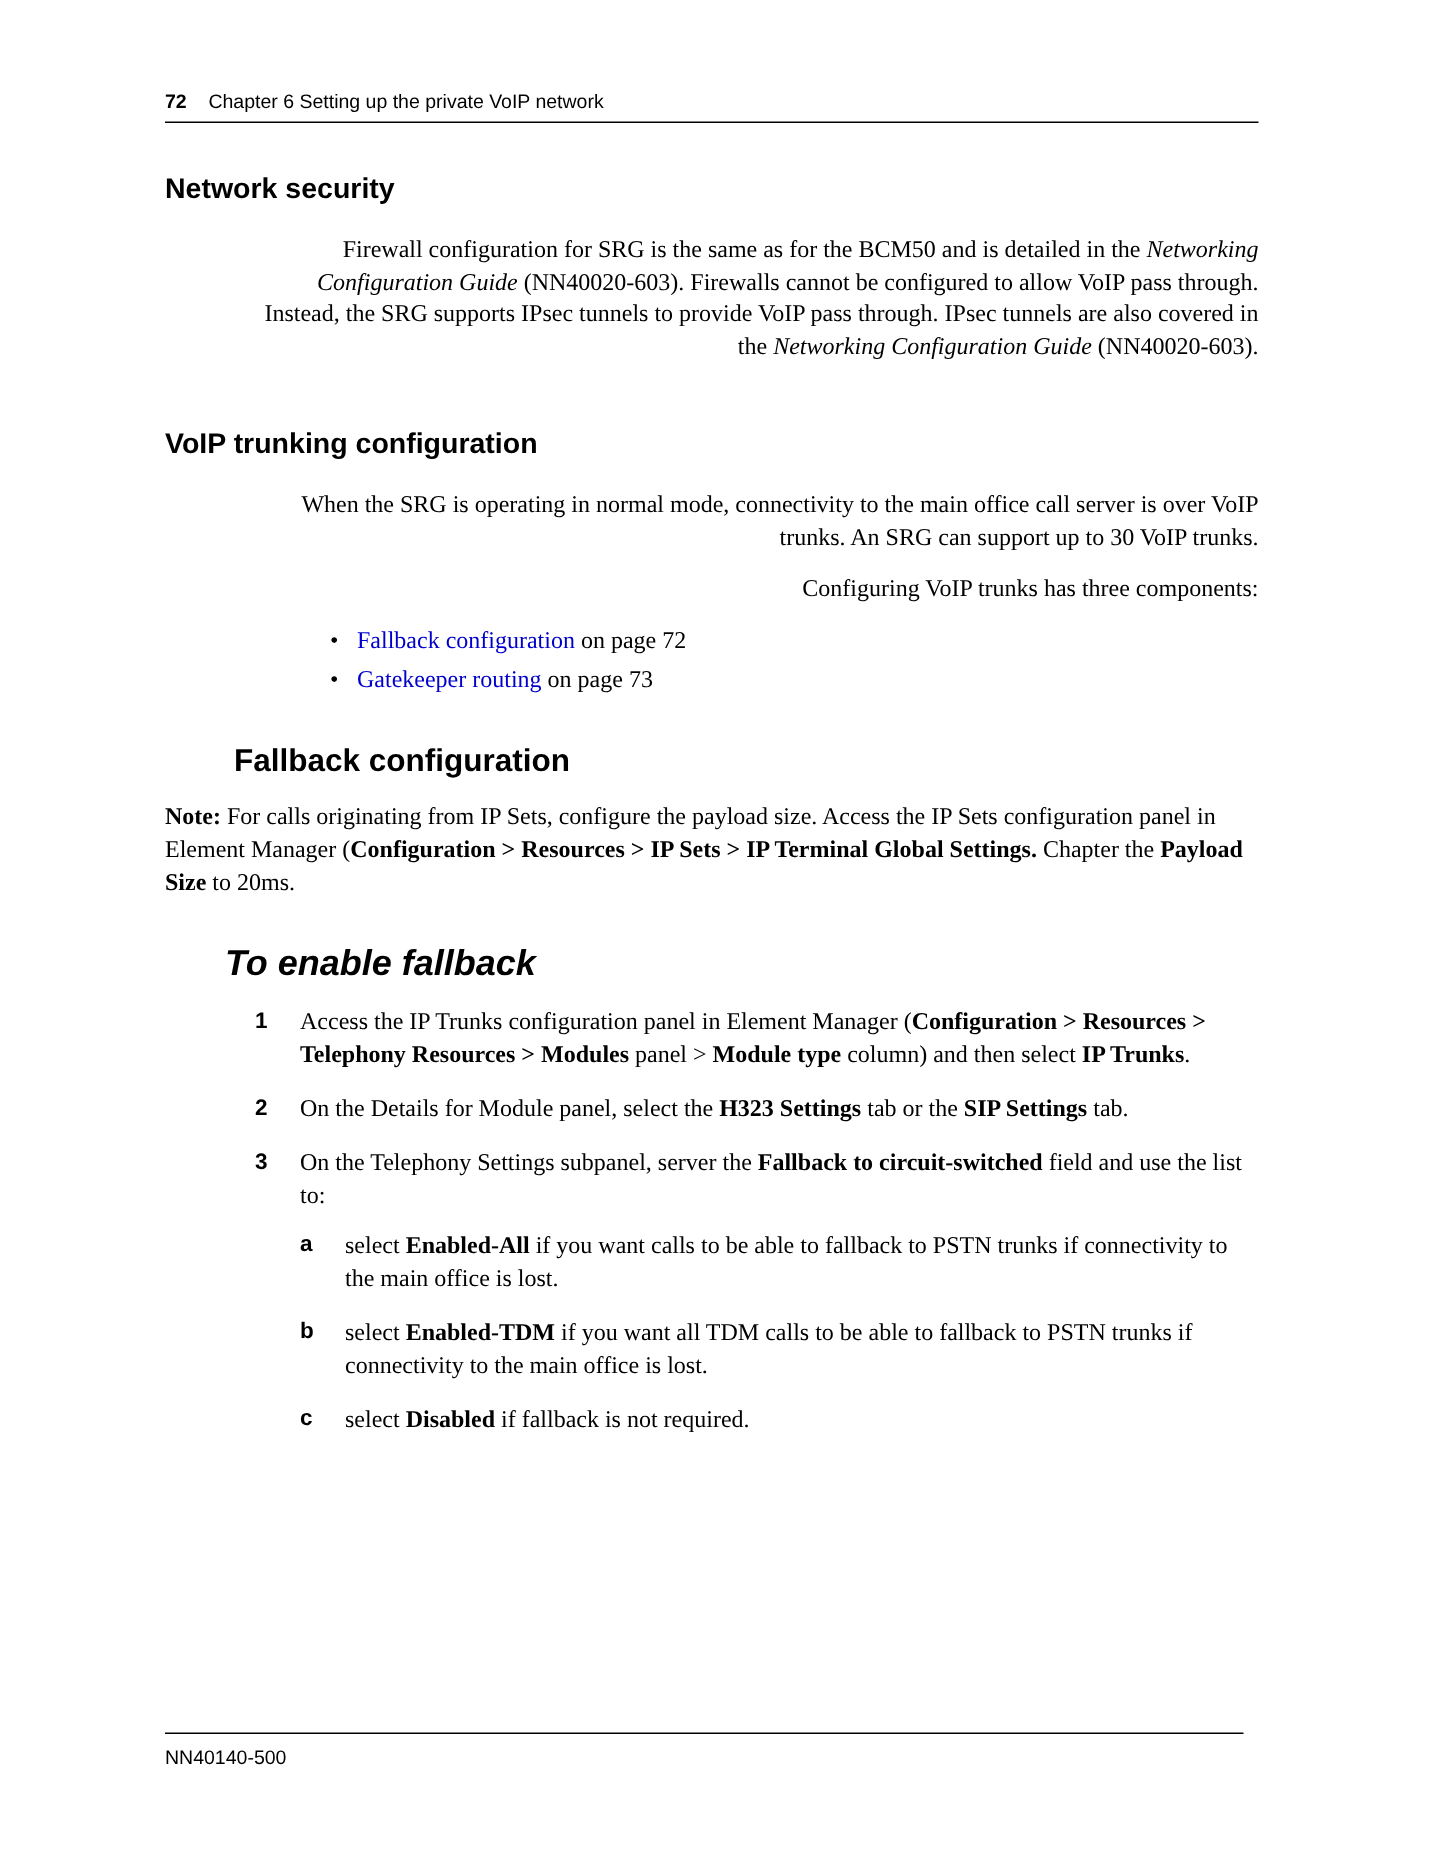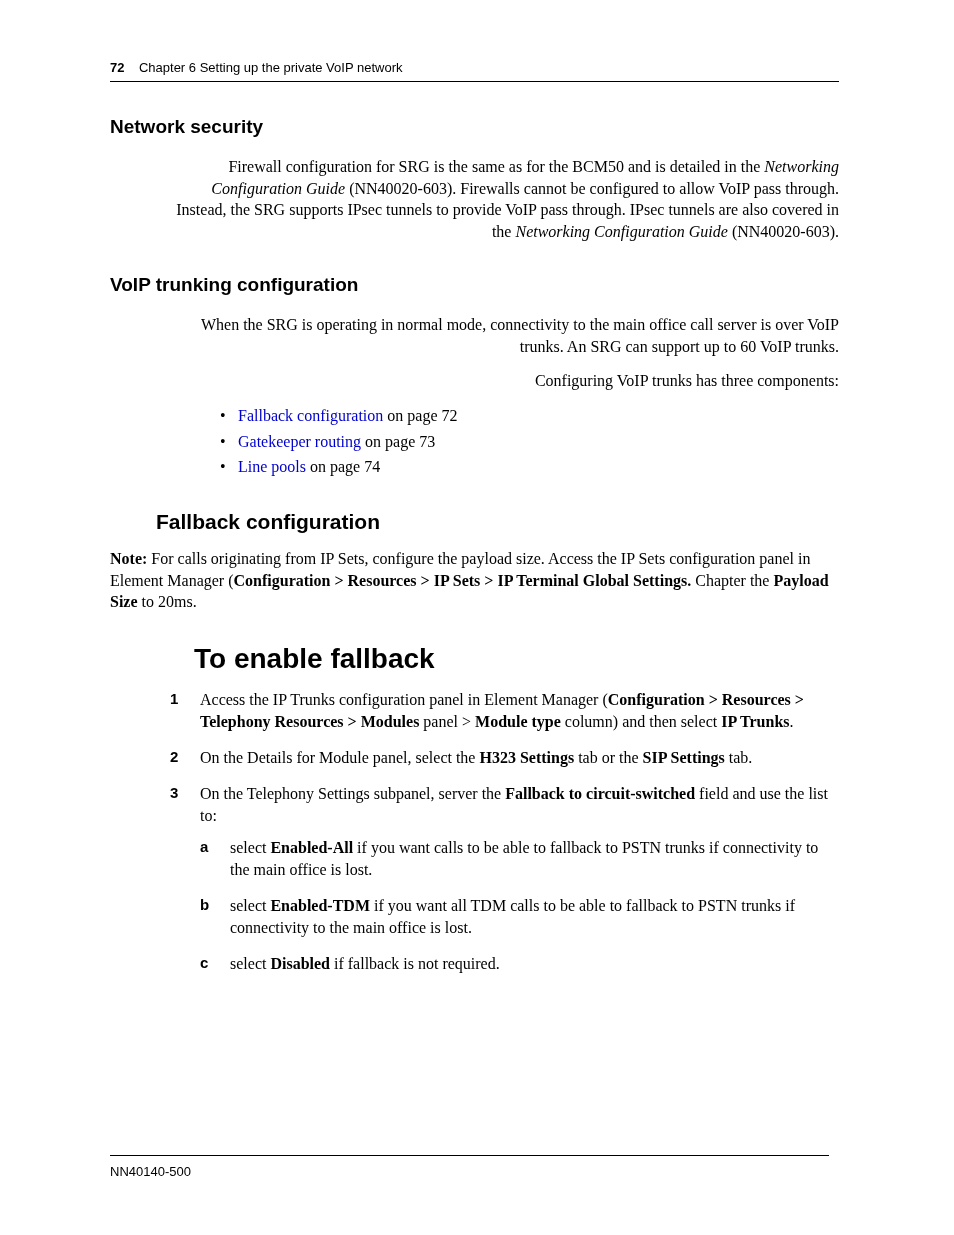--- a/index.html
+++ b/index.html
@@ -34,22 +34,23 @@
   }
   h2.sub {
     font-family: Helvetica, Arial, sans-serif;
     font-weight: bold;
     font-size: 21px;
     margin: 30px 0 14px 46px;
   }
   h2.sub2 {
     font-family: Helvetica, Arial, sans-serif;
     font-weight: bold;
-    font-size: 28px;
-    margin: 30px 0 14px 84px;
+    font-size: 24px;
+    margin: 30px 0 14px 40px;
+    font-style: italic;
   }
   p.body {
     font-size: 16px;
     line-height: 1.35;
     margin: 0 0 12px 60px;
     text-align: right;
   }
   p.note {
     font-size: 16px;
     line-height: 1.35;
@@ -135,27 +136,26 @@
   <div class="running-head">
     <span class="pn">72</span>
     <span>&nbsp;&nbsp;&nbsp;<span>Chapter 6  Setting up the private VoIP network</span></span>
   </div>
 
   <h1 class="sec">Network security</h1>
   <p class="body">
     <span>Firewall configuration for SRG is the same as for the BCM50 and is detailed in the </span><i>Networking Configuration Guide</i><span> (NN40020-603). Firewalls cannot be configured to allow VoIP pass through. Instead, the SRG supports IPsec tunnels to provide VoIP pass through. IPsec tunnels are also covered in the </span><i>Networking Configuration Guide</i><span> (NN40020-603).</span>
   </p>
 
-  <h1 class="sec" style="margin-top:32px;">VoIP trunking configuration</h1>
-  <p class="body">When the SRG is operating in normal mode, connectivity to the main office call server is over VoIP trunks. An SRG can support up to 60 VoIP trunks.</p>
+  <h1 class="sec" style="margin-top:44px;">VoIP trunking configuration</h1>
+  <p class="body">When the SRG is operating in normal mode, connectivity to the main office call server is over VoIP trunks. An SRG can support up to 30 VoIP trunks.</p>
   <p class="body">Configuring VoIP trunks has three components:</p>
   <ul class="bullets">
     <li><span class="link">Fallback configuration</span><span> on page 72</span></li>
     <li><span class="link">Gatekeeper routing</span><span> on page 73</span></li>
-    <li><span class="link">Line pools</span><span> on page 74</span></li>
   </ul>
 
   <h2 class="sub">Fallback configuration</h2>
 
   <p class="note">
     <b>Note:</b><span> For calls originating from IP Sets, configure the payload size. Access the IP Sets configuration panel in Element Manager (</span><b>Configuration &gt; Resources &gt; IP Sets &gt; IP Terminal Global Settings.</b><span> Chapter the </span><b>Payload Size</b><span> to 20ms.</span>
   </p>
 
   <h2 class="sub2">To enable fallback</h2>
 

